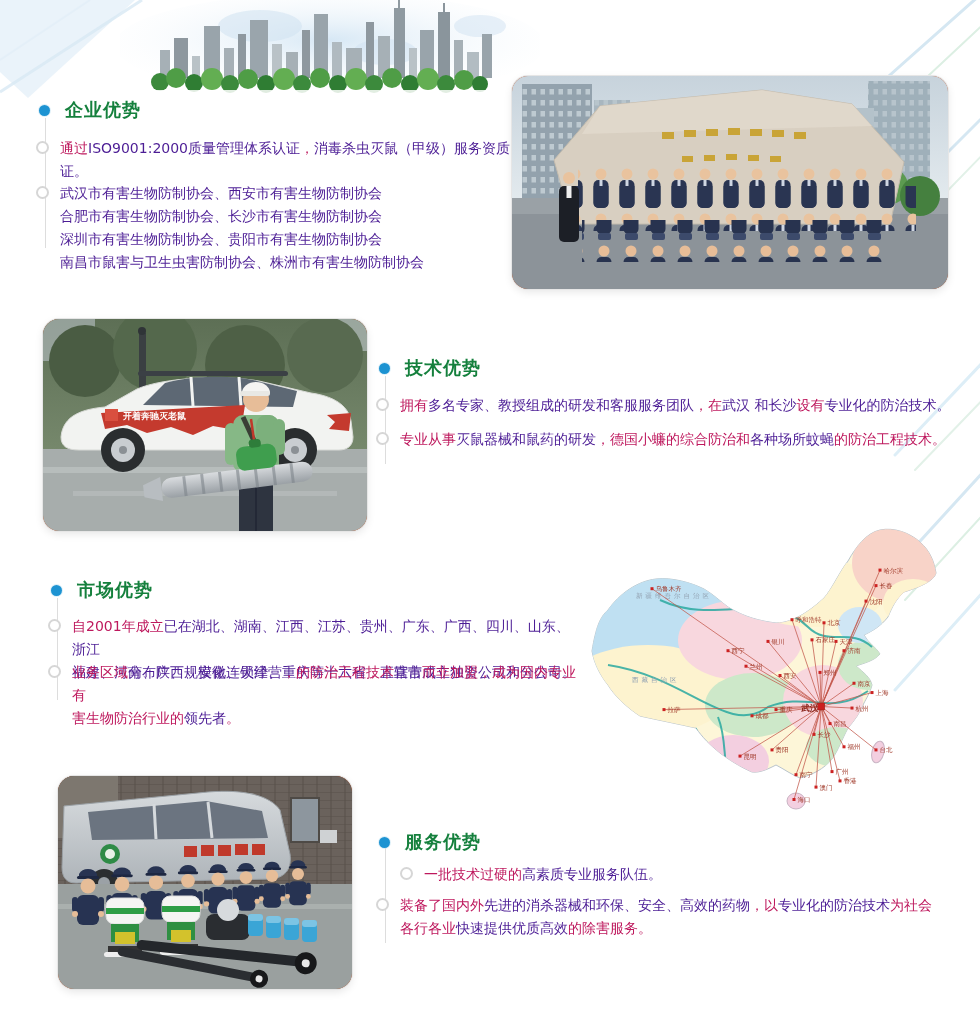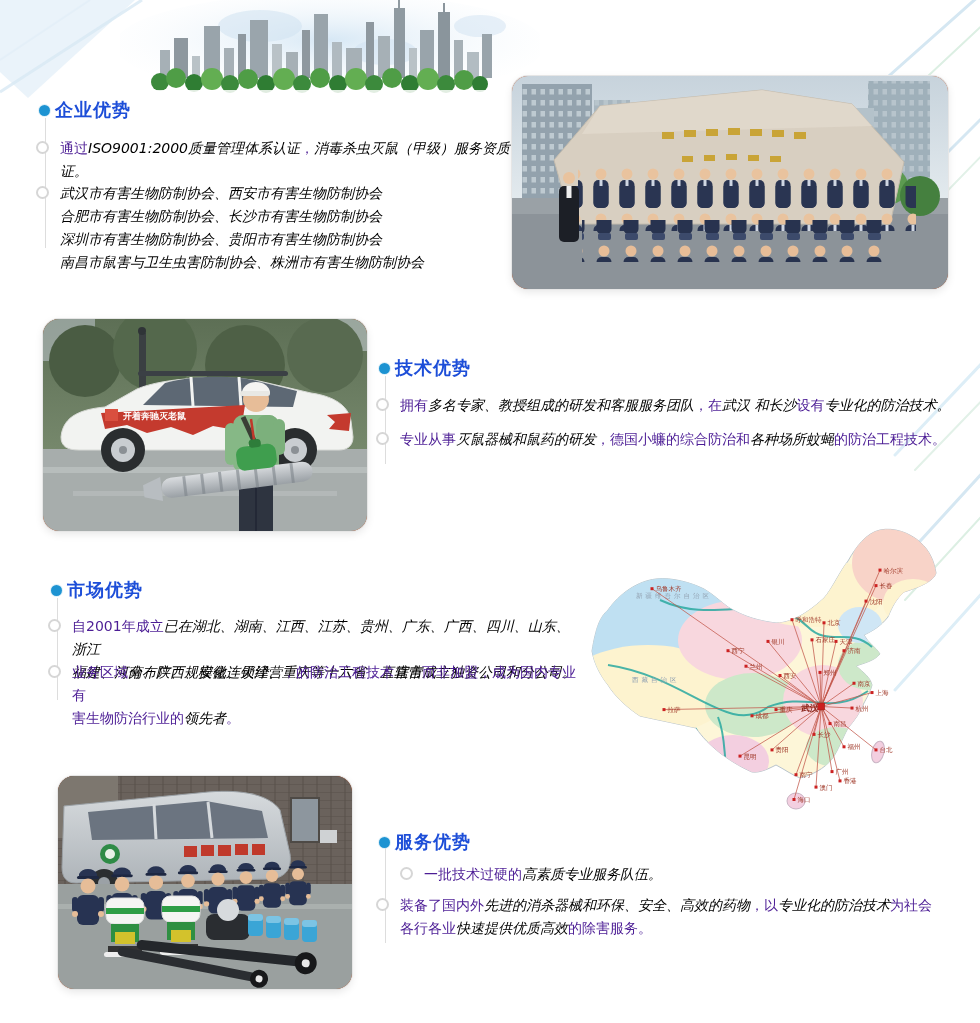--- a/index.html
+++ b/index.html
@@ -5,43 +5,43 @@
   html,body{margin:0;padding:0;}
   body{
     width:980px;height:1023px;position:relative;overflow:hidden;
     background:#ffffff;
     font-family:"DejaVu Sans","Liberation Sans",sans-serif;
   }
   .abs{position:absolute;}
   
   .section{position:absolute;}
   .sec-title{
-    display:flex;align-items:center;gap:5px;
-    font-size:18px;font-weight:700;color:#1d4ed8;letter-spacing:1px;
+    display:flex;align-items:center;gap:15px;
+    font-size:18px;font-weight:700;color:#15803d;letter-spacing:1px;
   }
   .sec-dot{
     width:11px;height:11px;border-radius:50%;
     background:#1d93d2;flex:0 0 auto;
     box-shadow:0 0 0 1px rgba(29,147,210,.15);
   }
   .timeline{
     position:absolute;width:1px;background:#ddd;left:-15px;
   }
   .item{position:absolute;left:0;}
   .item .ring{
     position:absolute;left:-24px;top:4px;
     width:9px;height:9px;border:2px solid #d6d6d6;border-radius:50%;
     background:#fff;
   }
   .item p{
     margin:0;font-size:14px;line-height:23px;color:#3f3f3f;
     white-space:pre-line;
   }
-  .seg-red{color:#000000;font-style:italic;}
-  .seg-dark{color:#4c1d95;}
+  .seg-red{color:#4c1d95;}
+  .seg-dark{color:#be185d;}
   
   .photo{
     position:absolute;border-radius:16px;overflow:hidden;
     box-shadow:0 0 0 1px #e6e6e6, 0 3px 8px rgba(0,0,0,.10);
     background:#c2410c;z-index:2;
   }
   .photo svg{display:block;}
   
   .map-wrap{position:absolute;z-index:1;}
   .map-link{stroke:#c2574a;stroke-width:1;opacity:.75;}

